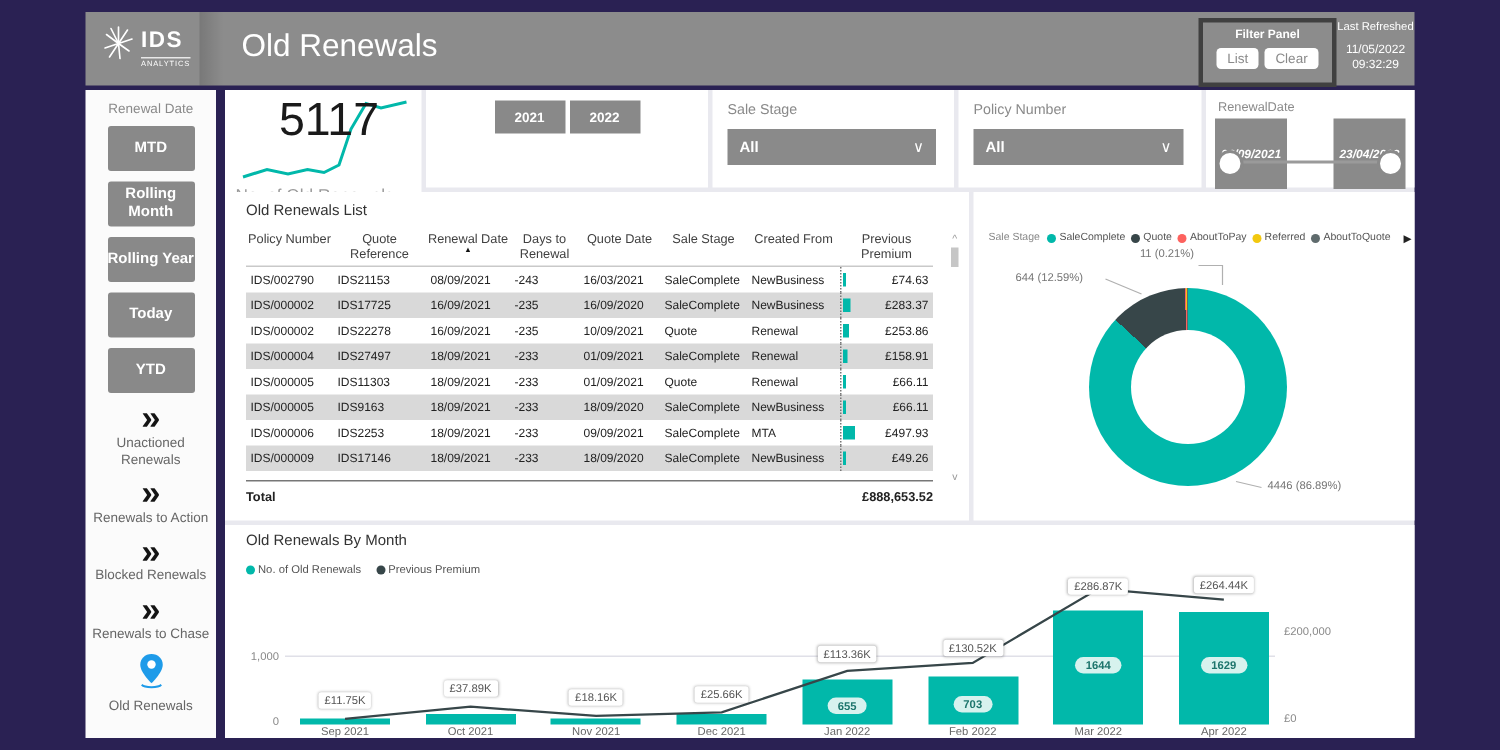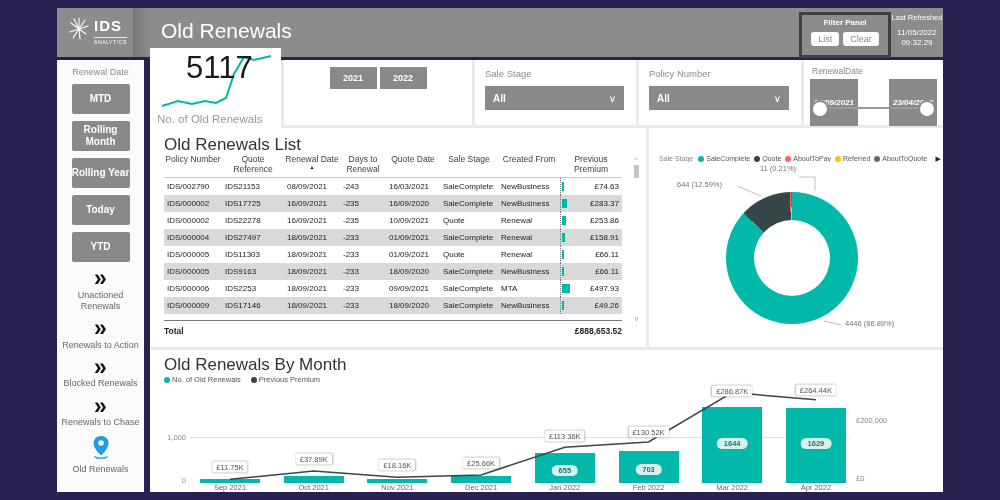--- a/index.html
+++ b/index.html
@@ -29,21 +29,21 @@
        border-radius:2px;display:flex;align-items:center;justify-content:center;min-height:26px;
        line-height:1.25;padding:2px 0;cursor:pointer;}
   .nav-item{margin-top:7px;cursor:pointer;}
   .nav-chev{font-size:23px;font-weight:800;color:#141414;line-height:.85;}
   .nav-pin{line-height:.9;}
   .nav-label{color:#666;font-size:9px;line-height:1.25;margin-top:1px;}
   
   .content-bg{position:absolute;left:150px;top:60px;width:793px;height:432px;background:#e9e9ef;}
   .panel{position:absolute;background:#fff;}
   
-  .kpi{left:150px;top:48px;width:131px;height:82px;}
+  .kpi{left:150px;top:60px;width:131px;height:82px;}
   .kpi-num{position:absolute;left:36px;top:2px;font-size:31px;color:#1a1a1a;}
   .kpi-label{position:absolute;left:7px;bottom:5px;font-size:11.5px;color:#9a9a9a;white-space:nowrap;}
   .kpi svg{position:absolute;left:0;top:0;}
   
   .panel-years{left:284px;top:60px;width:188px;height:65px;}
   .yr-wrap{display:flex;flex-direction:column;gap:4px;padding-top:7px;align-items:center;}
   .yr-row{display:flex;justify-content:center;gap:3px;}
   .yr-btn{background:#898989;color:#fff;font-size:9px;font-weight:bold;width:47px;height:22px;
        display:flex;align-items:center;justify-content:center;cursor:pointer;}
   .q-btn{width:43px;}
@@ -56,21 +56,21 @@
   .dd-chev{font-size:10px;font-weight:normal;}
   .panel-slider{left:804px;top:60px;width:139px;height:65px;}
   .sl-label{position:absolute;left:8px;top:6px;font-size:8.5px;color:#8a8a8a;}
   .sl-dates{position:absolute;top:19px;left:6px;right:6px;display:flex;justify-content:space-between;}
   .sl-chip{background:#8a8a8a;color:#fff;font-size:8px;font-weight:bold;padding:19px 4px;font-style:italic;}
   .sl-track{position:absolute;left:16px;right:16px;top:47px;height:2px;background:#9a9a9a;}
   .sl-handle{position:absolute;top:40px;width:14px;height:14px;border:2px solid #8a8a8a;border-radius:50%;
        background:#fff;cursor:pointer;}
   
   .panel-table{left:150px;top:128px;width:496px;height:219px;}
-  .vis-title{position:absolute;left:14px;top:7px;font-size:17px;color:#333;}
+  .vis-title{position:absolute;left:14px;top:7px;font-size:10px;color:#333;}
   .tbl{position:absolute;left:14px;top:27px;width:458px;}
   .cols{display:grid;grid-template-columns:58px 62px 56px 46px 54px 58px 62px 62px;}
   .thead{border-bottom:1px solid #c9c9c9;padding-bottom:2px;}
   .th{font-size:8.5px;color:#404040;text-align:center;line-height:1.15;cursor:pointer;}
   .sort{font-size:5px;display:block;color:#111;}
   .trow{height:17px;align-items:center;font-size:8px;color:#222;}
   .trow.alt{background:#d9d9d9;}
   .td{padding:0 3px;overflow:hidden;white-space:nowrap;}
   .td.r{text-align:left;}
   .td.premium{position:relative;border-left:1px dotted #777;height:100%;display:flex;

